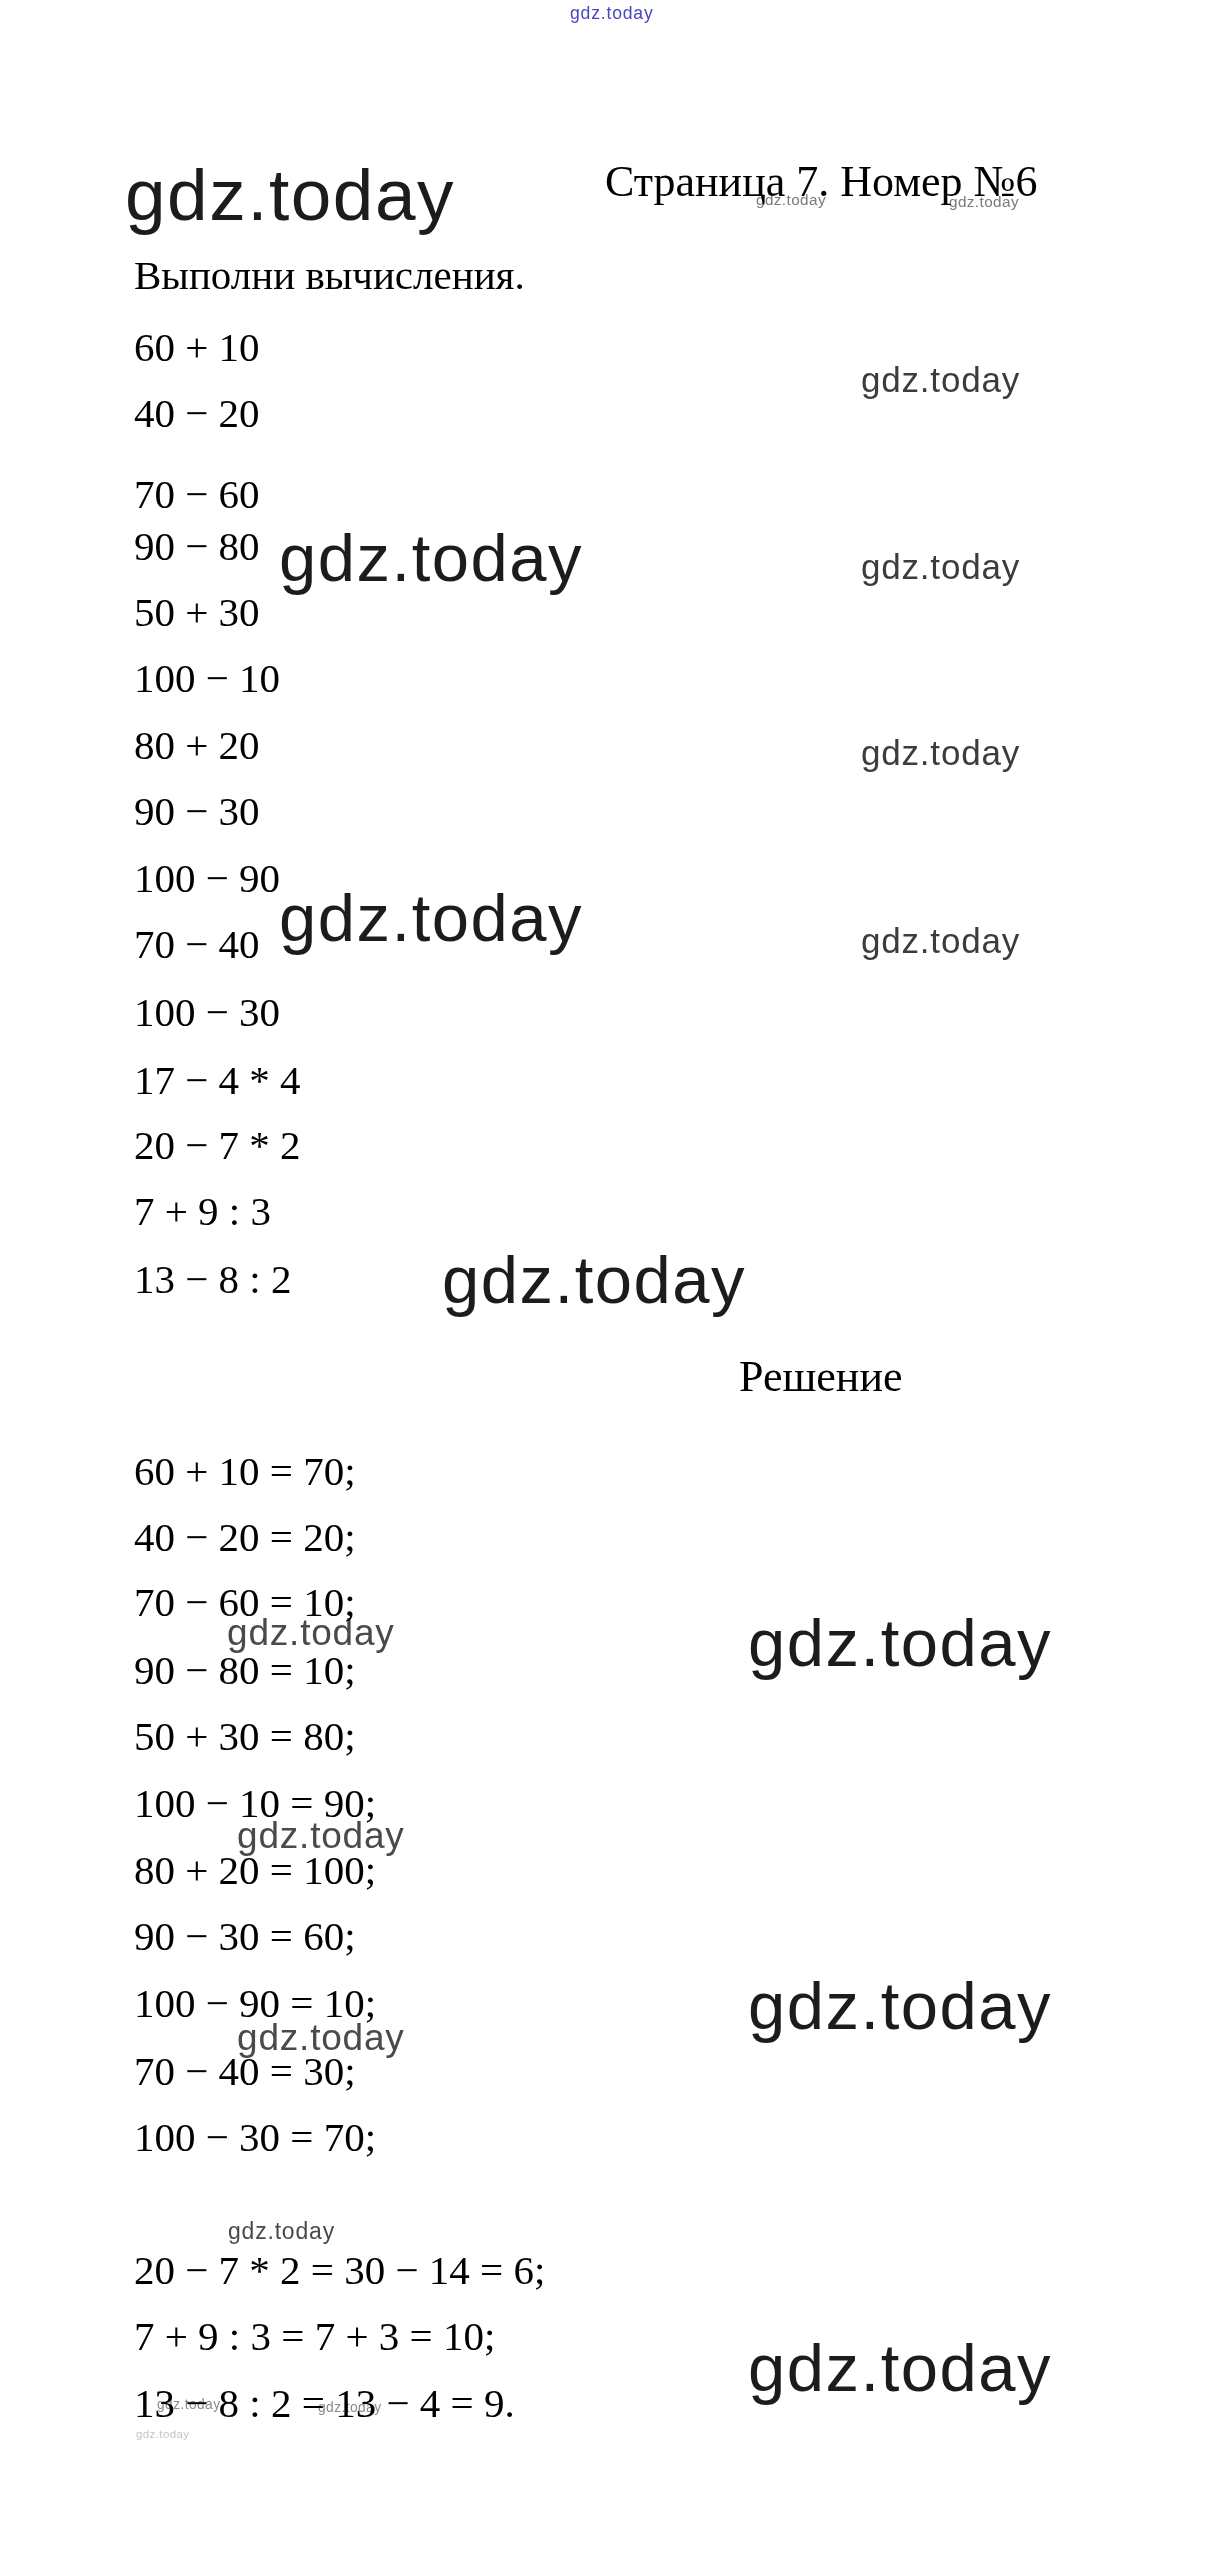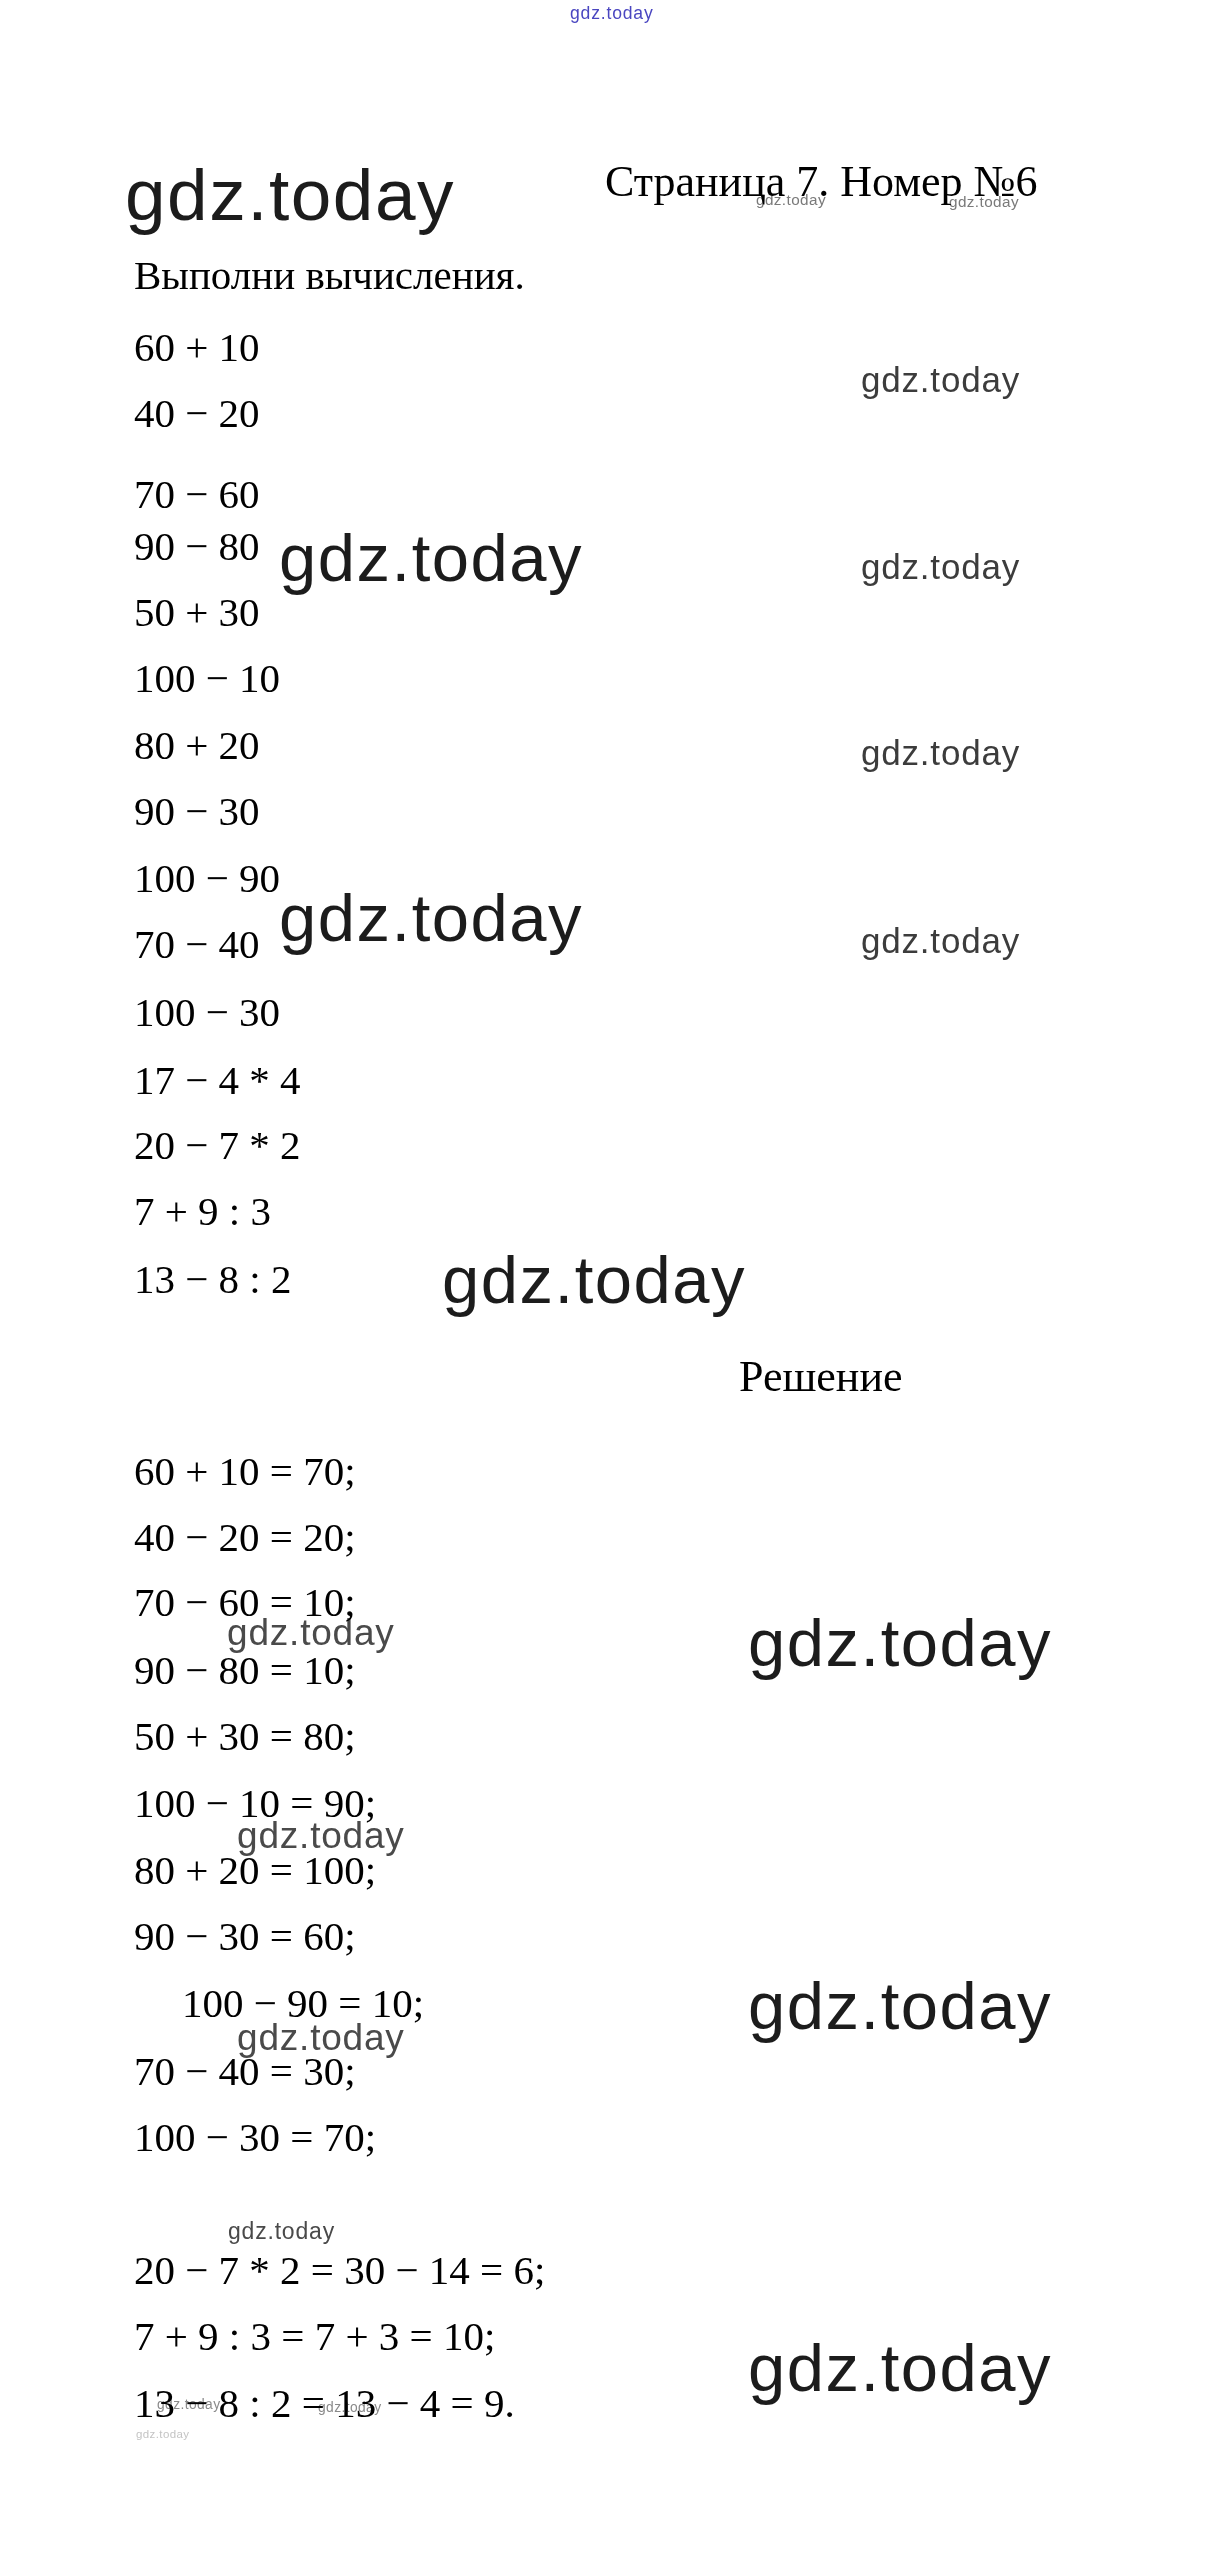--- a/index.html
+++ b/index.html
@@ -68,21 +68,21 @@
   <div class="serif-line heading" style="left:739px;top:1353px;">Решение</div>
 
   <div class="serif-line" style="left:134px;top:1449px;">60 + 10 = 70;</div>
   <div class="serif-line" style="left:134px;top:1515px;">40 − 20 = 20;</div>
   <div class="serif-line" style="left:134px;top:1580px;">70 − 60 = 10;</div>
   <div class="serif-line" style="left:134px;top:1648px;">90 − 80 = 10;</div>
   <div class="serif-line" style="left:134px;top:1714px;">50 + 30 = 80;</div>
   <div class="serif-line" style="left:134px;top:1781px;">100 − 10 = 90;</div>
   <div class="serif-line" style="left:134px;top:1848px;">80 + 20 = 100;</div>
   <div class="serif-line" style="left:134px;top:1914px;">90 − 30 = 60;</div>
-  <div class="serif-line" style="left:134px;top:1981px;margin-left:48px;">100 − 90 = 10;</div>
+  <div class="serif-line" style="left:134px;top:1981px;">100 − 90 = 10;</div>
   <div class="serif-line" style="left:134px;top:2049px;">70 − 40 = 30;</div>
   <div class="serif-line" style="left:134px;top:2115px;">100 − 30 = 70;</div>
   <div class="serif-line" style="left:134px;top:2248px;">20 − 7 * 2 = 30 − 14 = 6;</div>
   <div class="serif-line" style="left:134px;top:2314px;">7 + 9 : 3 = 7 + 3 = 10;</div>
   <div class="serif-line" style="left:134px;top:2381px;">13 − 8 : 2 = 13 − 4 = 9.</div>
 
   <div class="wm wm-sol" style="left:227px;top:1612px;">gdz.today</div>
   <div class="wm wm-sol" style="left:237px;top:1815px;">gdz.today</div>
   <div class="wm wm-sol" style="left:237px;top:2017px;">gdz.today</div>
   <div class="wm wm-sol-sm" style="left:228px;top:2218px;">gdz.today</div>

